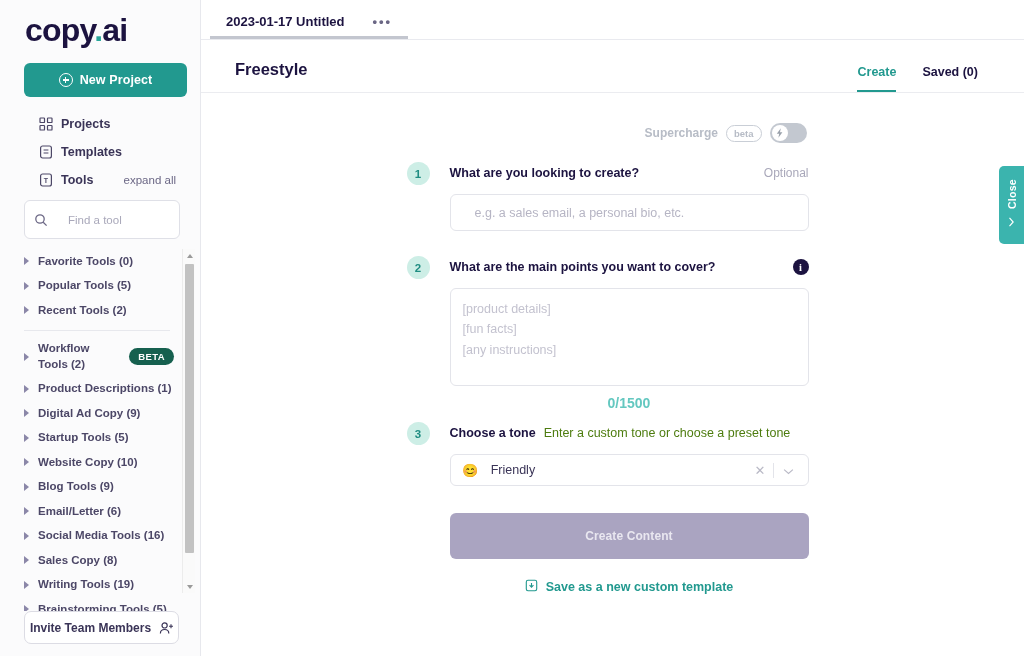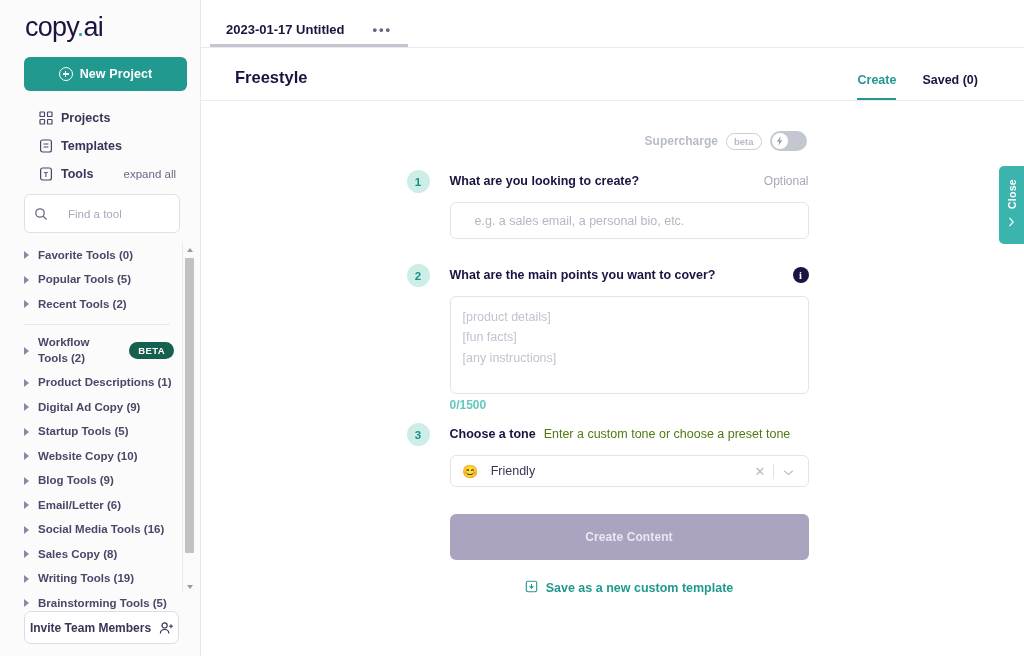--- a/index.html
+++ b/index.html
@@ -13,21 +13,21 @@
 
   
   .sidebar {
     width: 201px; height: 656px;
     background: #fbfbfc;
     border-right: 1px solid #e7e8ed;
     display: flex; flex-direction: column;
     position: relative;
   }
   .logo-wrap { padding: 12px 0 10px 25px; }
-  .logo { font-size: 27px; font-weight: normal; color: #1c1340; letter-spacing: -0.8px; }
+  .logo { font-size: 32px; font-weight: bold; color: #1c1340; letter-spacing: -0.8px; }
   .logo .dot { color: #2aa79b; }
   .logo .ai { color: #1c1340; }
 
   .new-project {
     margin: 4px 13px 0 24px;
     height: 34px; border-radius: 6px;
     background: #22998f; color: #fff;
     display: flex; align-items: center; justify-content: center;
     font-size: 12.5px; font-weight: bold; gap: 7px;
     cursor: pointer; letter-spacing: .1px;
@@ -91,21 +91,21 @@
   .invite-wrap { padding: 0 21px 12px 24px; }
   .invite-btn {
     height: 33px; border: 1px solid #dcdce4; border-radius: 7px; background: #fff;
     display: flex; align-items: center; justify-content: center; gap: 8px;
     font-size: 12px; font-weight: bold; color: #3a3457; cursor: pointer;
   }
 
   
   .main { flex: 1; display: flex; flex-direction: column; position: relative; background: #fff; }
   .topbar {
-    height: 48px; border-bottom: 1px solid #e9eaef; display: flex; align-items: flex-end;
+    height: 40px; border-bottom: 1px solid #e9eaef; display: flex; align-items: flex-end;
     padding-left: 9px; background: #fff;
   }
   .doc-tab {
     display: flex; align-items: center; gap: 28px;
     padding: 0 16px 7px 16px; border-bottom: 3px solid #c3c6cf; cursor: pointer;
   }
   .doc-title { font-size: 13px; color: #1c1340; font-weight: bold; }
   .dots { letter-spacing: 2px; color: #6b6785; font-size: 13px; font-weight: bold; cursor: pointer; }
 
   .page-head {
@@ -161,21 +161,21 @@
   }
   .txt-input::placeholder { color: #b6b5c4; }
 
   .txt-area {
     margin-top: 9px; width: 100%; height: 98px; resize: none;
     border: 1px solid #e3e4ea; border-radius: 6px; background: #fff;
     padding: 10px 12px; font-size: 12.5px; color: #3a3457; line-height: 1.62;
     font-family: "Liberation Sans", sans-serif; outline: none;
   }
   .txt-area::placeholder { color: #c3c2cf; }
-  .counter { text-align: left; font-size: 12px; font-weight: bold; color: #64c8c0; }
+  .counter { text-align: center; font-size: 14px; font-weight: bold; color: #64c8c0; margin-top: 5px; }
 
   .tone-select {
     margin-top: 9px; width: 100%; height: 32px;
     border: 1px solid #e3e4ea; border-radius: 6px; background: #fff;
     display: flex; align-items: center; padding: 0 10px 0 12px; cursor: pointer;
   }
   .tone-emoji { font-size: 13px; margin-right: 12px; }
   .tone-val { font-size: 12.5px; color: #3a3457; }
   .tone-x { margin-left: auto; color: #b9b9c6; font-size: 13px; padding: 0 7px; cursor: pointer; }
   .tone-sep { width: 1px; height: 15px; background: #e3e4ea; }

